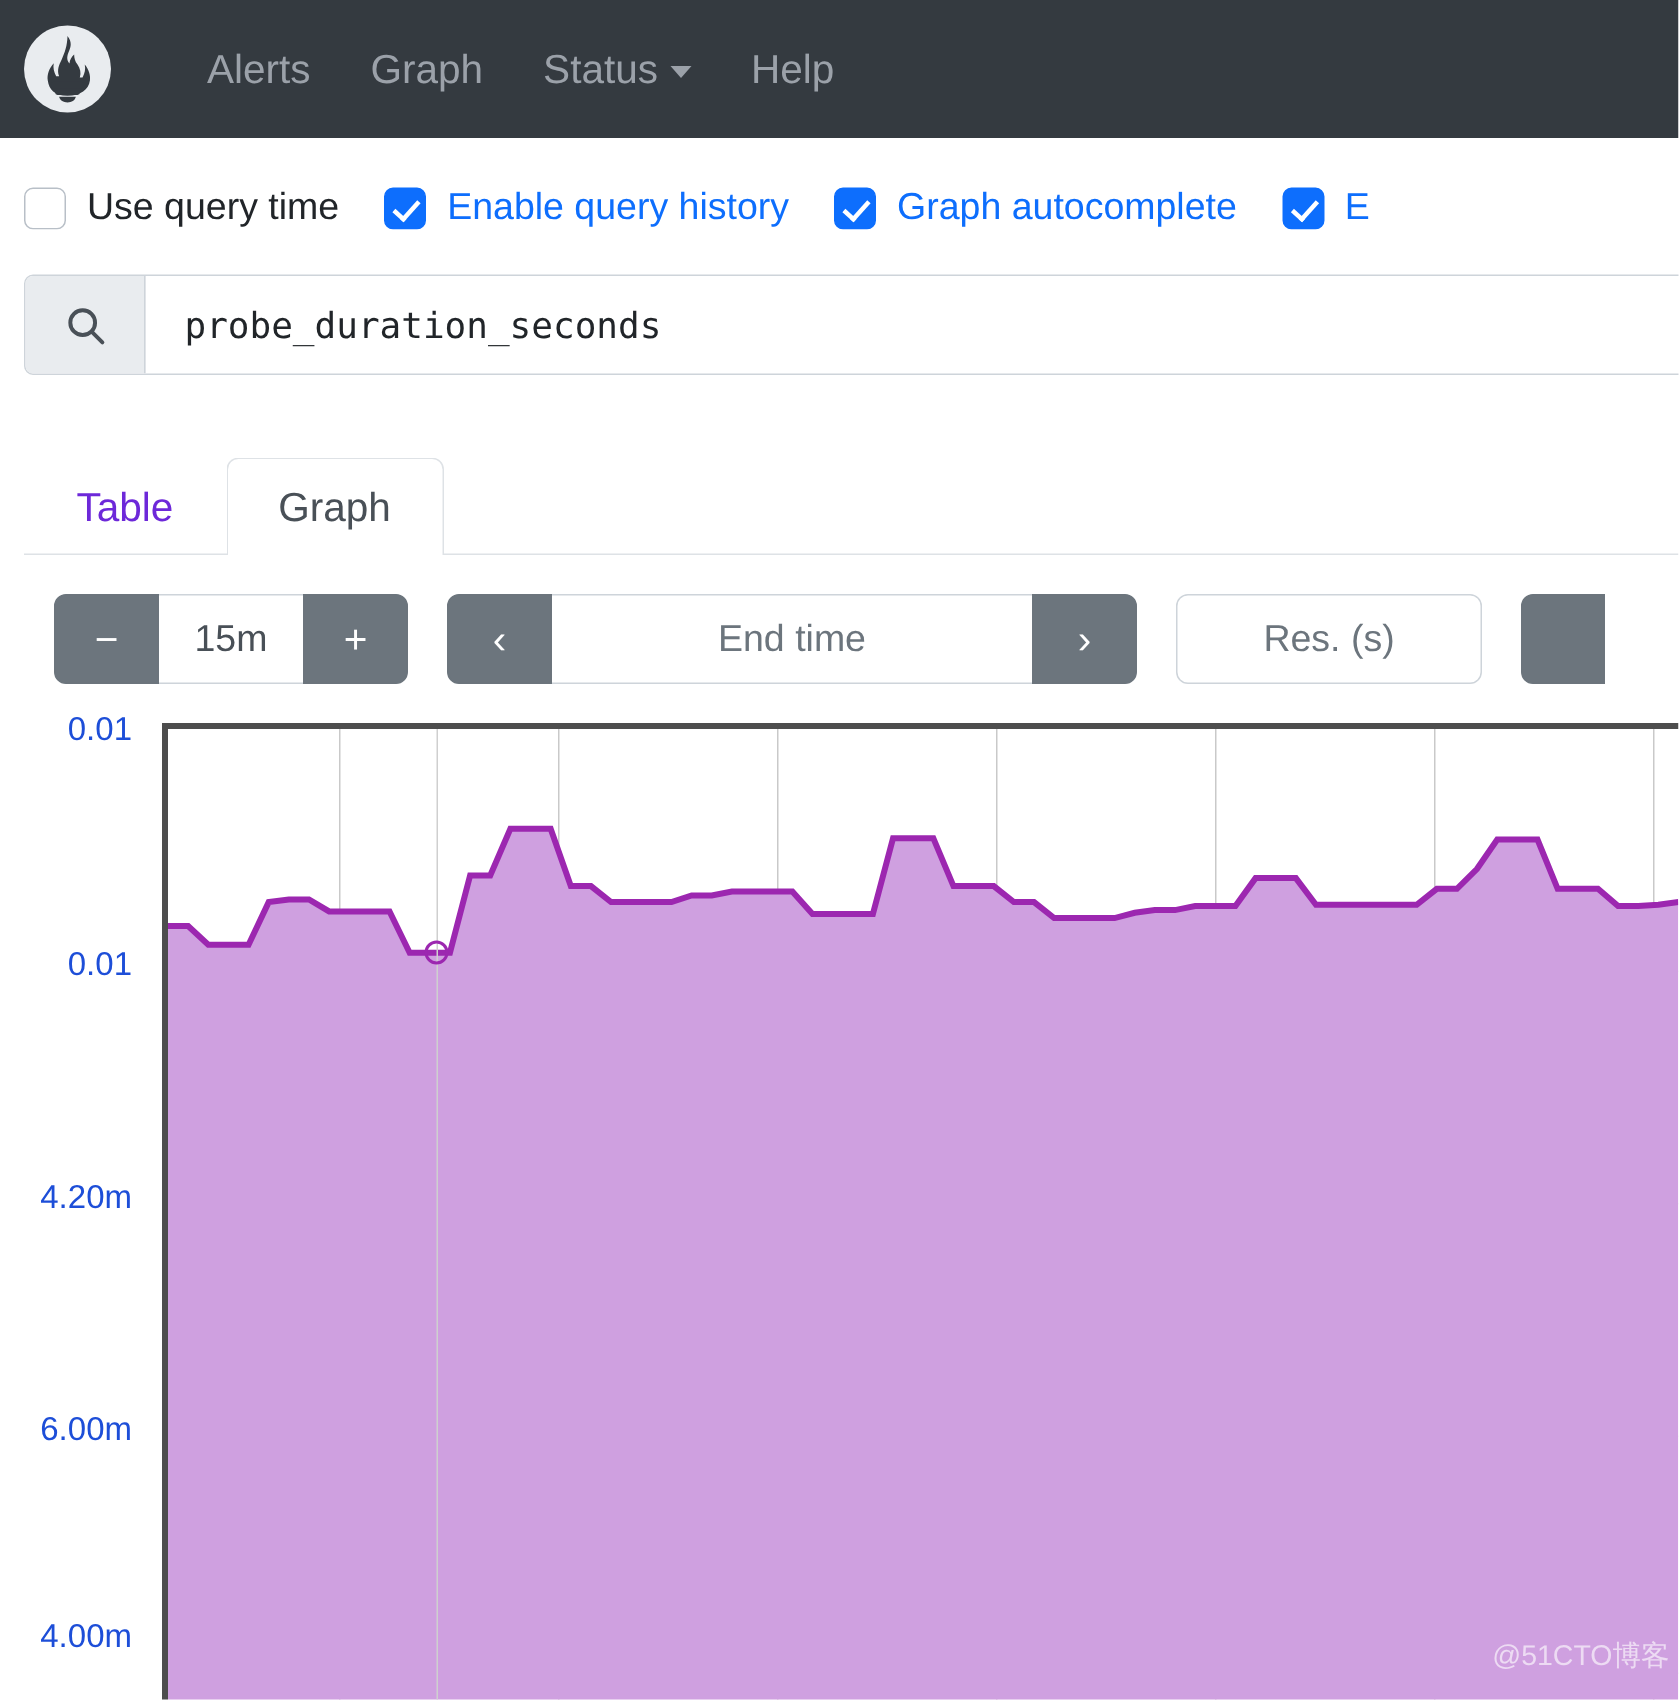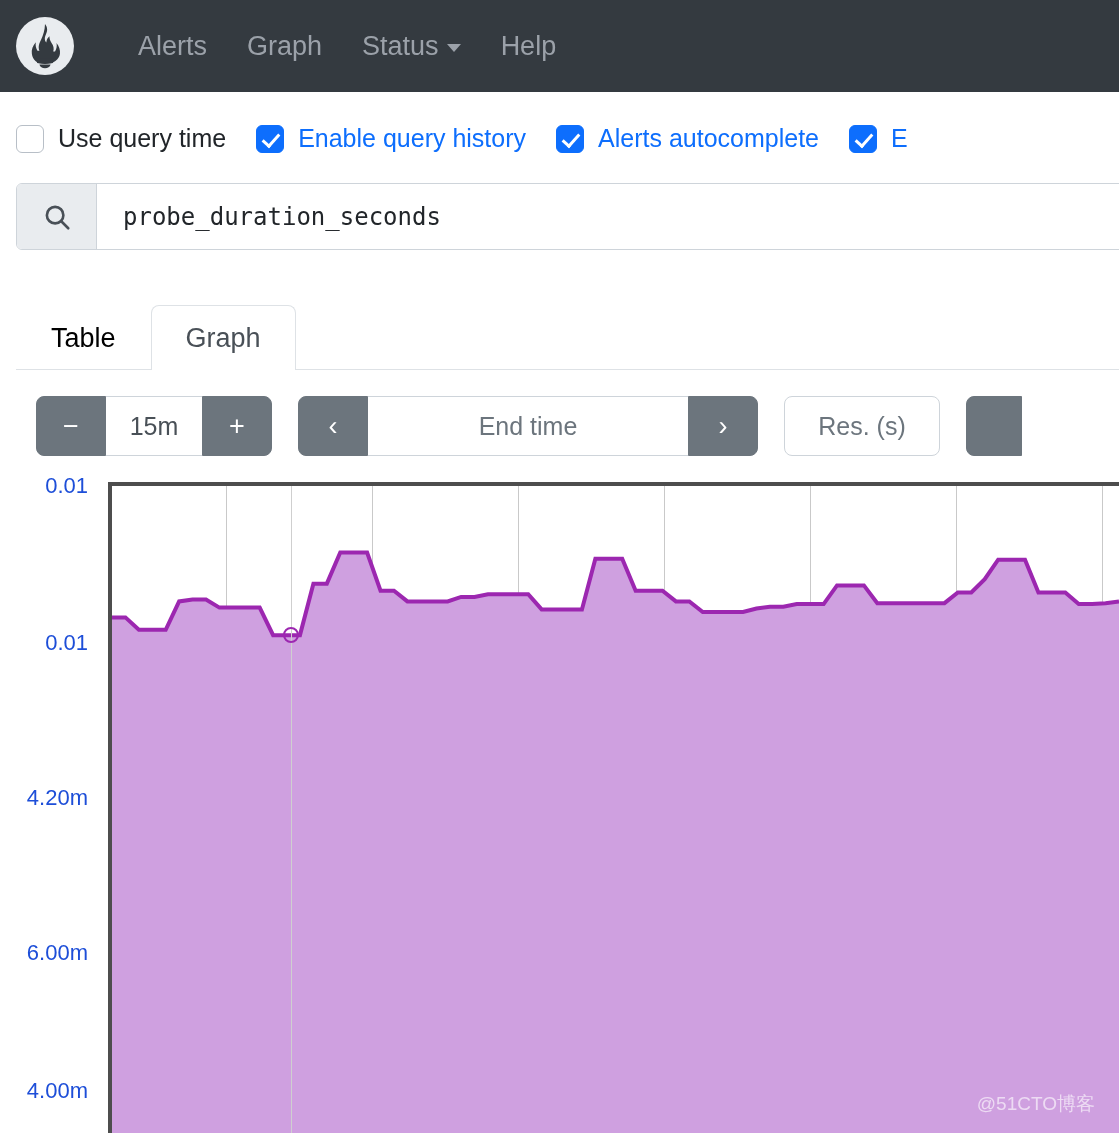--- a/index.html
+++ b/index.html
@@ -145,21 +145,21 @@
   .tab {
     font-size: 27px;
     padding: 16px 34px;
     cursor: pointer;
     border: 1px solid transparent;
     border-bottom: 0;
     border-radius: 8px 8px 0 0;
     line-height: 1.2;
     margin-bottom: -1px;
   }
-  .tab.inactive { color: #000000; }
+  .tab.inactive { color: #6d28d9; }
   .tab.active {
     color: #495057;
     background: #fff;
     border-color: #dee2e6 #dee2e6 #fff;
   }
 
   
   .controls {
     display: flex;
     align-items: center;
@@ -188,21 +188,21 @@
     border-left: 0; border-right: 0;
     background: #fff;
     display: flex; align-items: center; justify-content: center;
     font-size: 25px;
     color: #495057;
   }
   .w-range { width: 96px; }
   .w-endtime { width: 320px; color: #6c757d; }
   .field-plain {
     height: 60px;
-    width: 156px;
+    width: 204px;
     border: 1px solid #ced4da;
     border-radius: 8px;
     background: #fff;
     display: flex; align-items: center; justify-content: center;
     font-size: 25px;
     color: #6c757d;
   }
   .stack-btn {
     height: 60px;
     width: 56px;
@@ -262,21 +262,21 @@
     position: absolute;
     width: 16px; height: 16px;
     border-radius: 50%;
     border: 2px solid #9C27B0;
     background: transparent;
     transform: translate(-50%, -50%);
   }
 
   .watermark {
     position: absolute;
-    right: 24px; bottom: 17px;
+    right: 6px; bottom: 17px;
     font-size: 19px;
     color: rgba(255,255,255,0.62);
     z-index: 15;
     pointer-events: none;
   }
 </style>
 </head>
 <body>
 
 <div class="navbar">
@@ -311,21 +311,21 @@
   <label class="opt">
     <span class="cb"></span>
     <span class="opt-label">Use query time</span>
   </label>
   <label class="opt">
     <span class="cb checked"></span>
     <span class="opt-label link">Enable query history</span>
   </label>
   <label class="opt">
     <span class="cb checked"></span>
-    <span class="opt-label link">Alerts autocomplete</span>
+    <span class="opt-label link">Graph autocomplete</span>
   </label>
   <label class="opt">
     <span class="cb checked"></span>
     <span class="opt-label link">E</span>
   </label>
 </div>
 
 <div class="query-wrap">
   <span class="query-prefix">
     <svg width="30" height="30" viewBox="0 0 24 24" fill="none" stroke="#495057" stroke-width="2.1" stroke-linecap="round">

